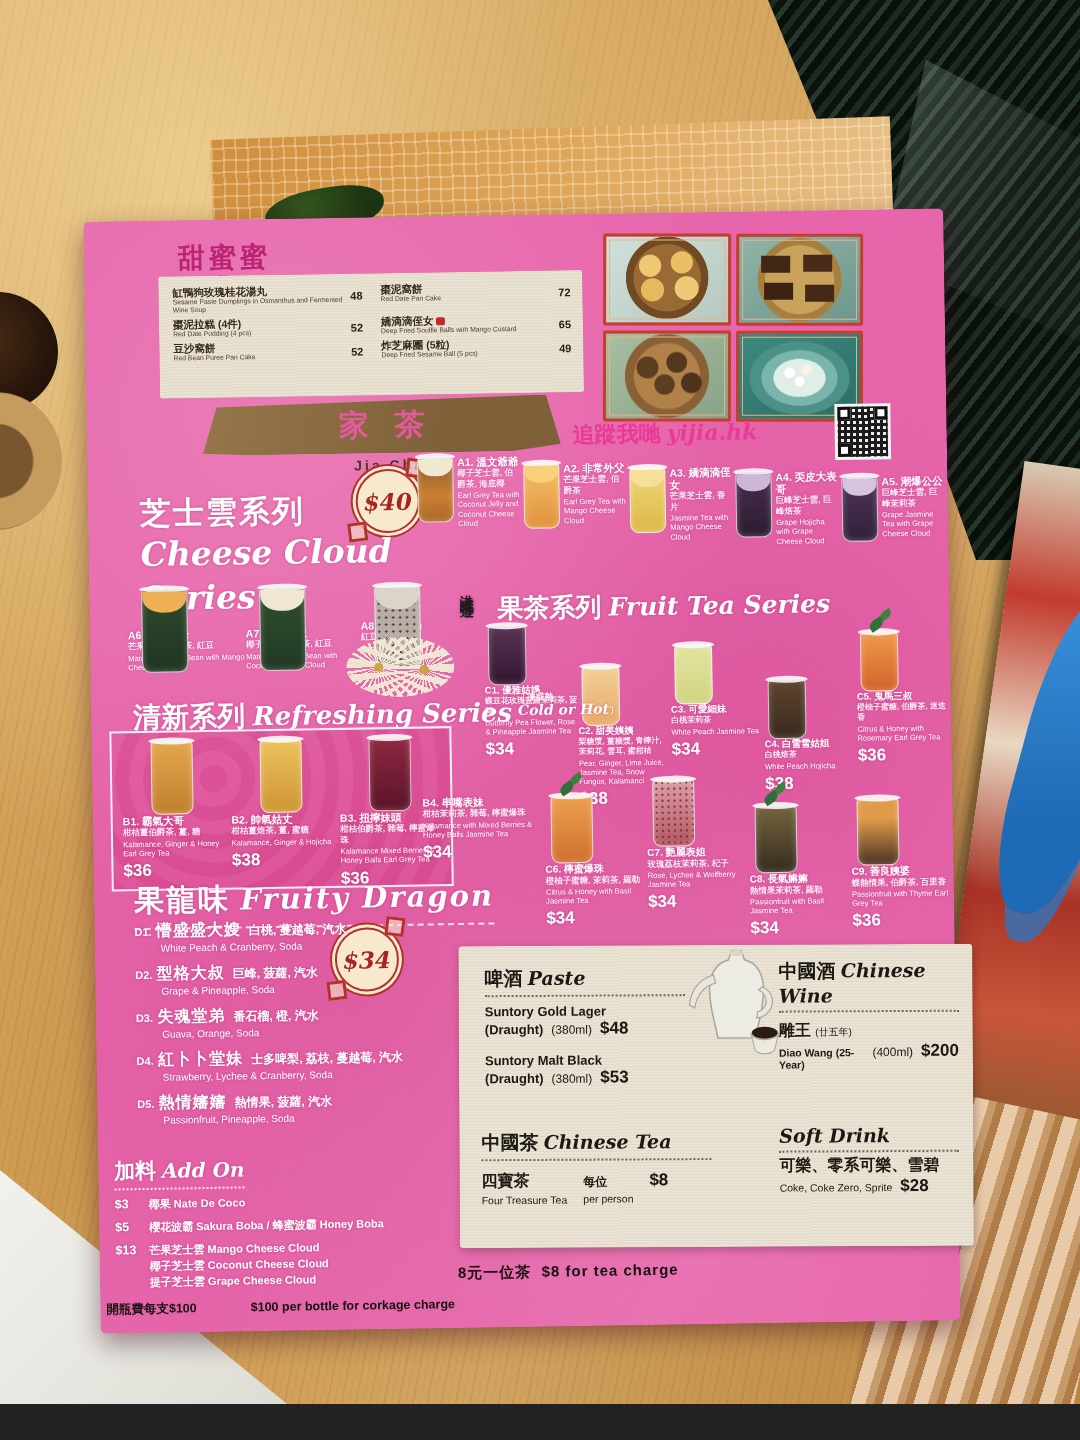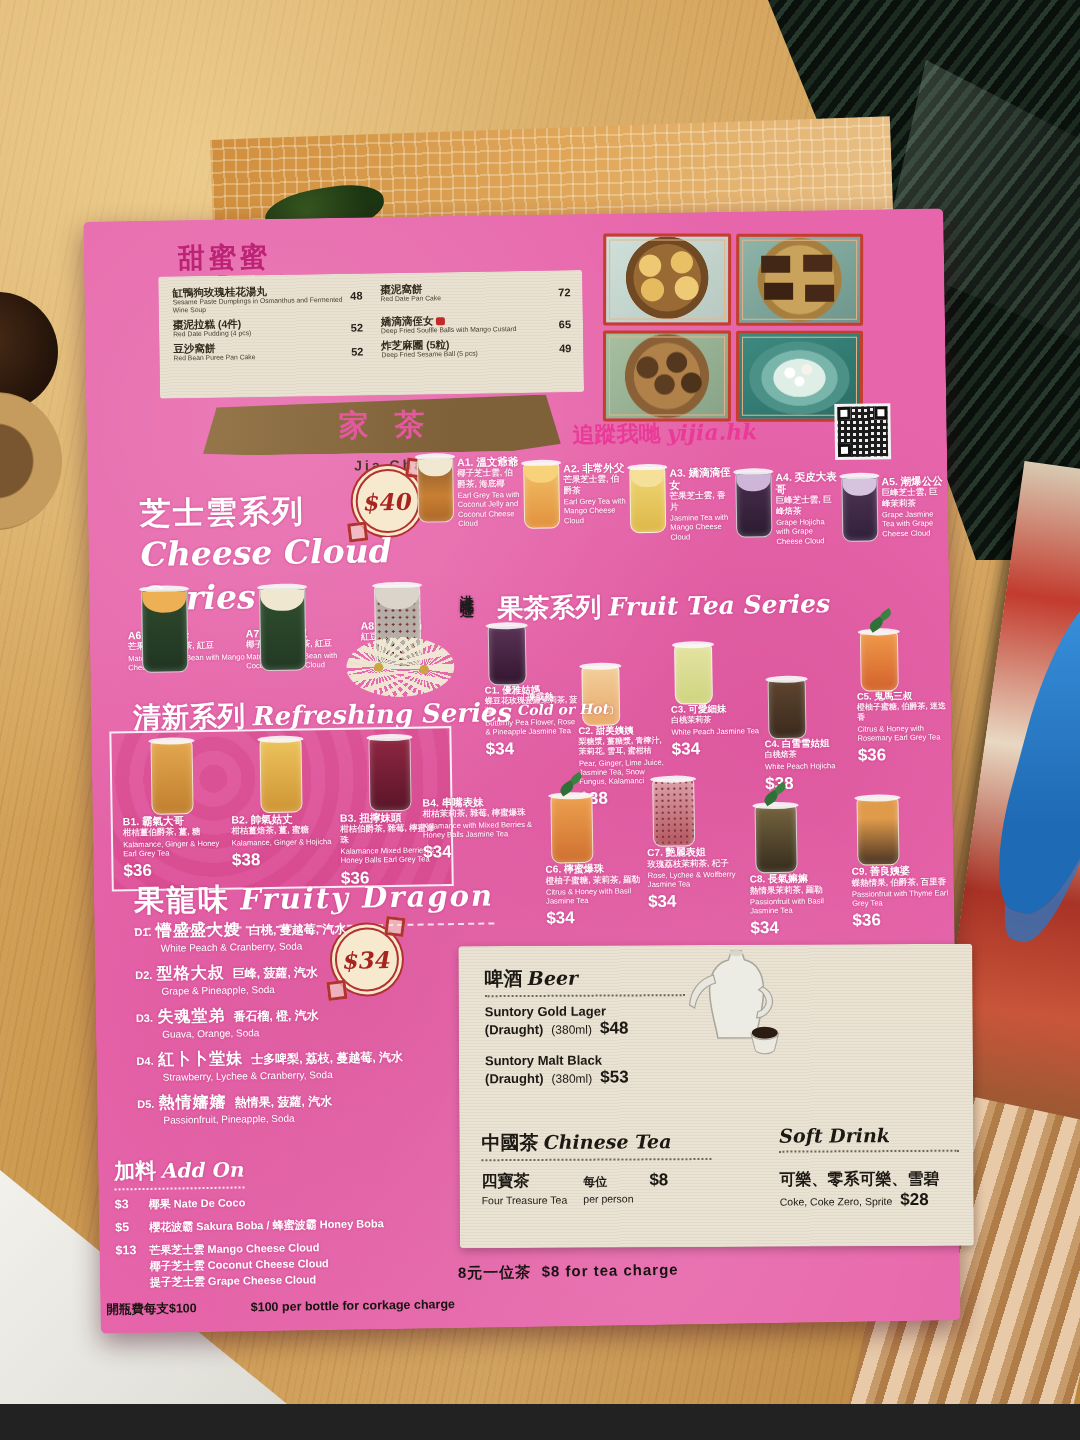--- a/index.html
+++ b/index.html
@@ -504,21 +504,21 @@
     <div class="dlist wtxt">
       <div class="drow"><span class="dcode">D1.</span> <span class="dname">懵盛盛大嫂</span><span class="ddesc">白桃, 蔓越莓, 汽水</span><span class="den">White Peach &amp; Cranberry, Soda</span></div>
       <div class="drow"><span class="dcode">D2.</span> <span class="dname">型格大叔</span><span class="ddesc">巨峰, 菠蘿, 汽水</span><span class="den">Grape &amp; Pineapple, Soda</span></div>
       <div class="drow"><span class="dcode">D3.</span> <span class="dname">失魂堂弟</span><span class="ddesc">番石榴, 橙, 汽水</span><span class="den">Guava, Orange, Soda</span></div>
       <div class="drow"><span class="dcode">D4.</span> <span class="dname">紅卜卜堂妹</span><span class="ddesc">士多啤梨, 荔枝, 蔓越莓, 汽水</span><span class="den">Strawberry, Lychee &amp; Cranberry, Soda</span></div>
       <div class="drow"><span class="dcode">D5.</span> <span class="dname">熱情嬸嬸</span><span class="ddesc">熱情果, 菠蘿, 汽水</span><span class="den">Passionfruit, Pineapple, Soda</span></div>
     </div>
 
     <div class="dbox">
       <div style="left:26px;top:20px;width:200px">
-        <div class="db-head"><span>啤酒</span> <span class="script">Beer</span></div>
+        <div class="db-head"><span>啤酒</span> <span class="script">Paste</span></div>
         <div class="bname">Suntory Gold Lager</div>
         <div class="bline">
             <span>(Draught)</span>
             <span class="bsize">(380ml)</span>
             <span class="bprice">$48</span>
           </div>
         <div class="bname" style="margin-top:14px">Suntory Malt Black</div>
         <div class="bline">
             <span>(Draught)</span>
             <span class="bsize">(380ml)</span>
@@ -528,31 +528,40 @@
       <div class="teapot">
         <svg width="120" height="120" viewBox="0 0 120 120">
           <path d="M55 4 h10 l3 9 c13 3 19 15 19 30 0 19 -6 34 -8 48 h-38 c-2 -14 -8 -29 -8 -48 0 -15 6 -27 19 -30 z" fill="#ecebe4" stroke="#a9a59a" stroke-width="1.5"></path>
           <path d="M39 36 c-12 3 -19 13 -21 25 l-5 -3 c1 -15 10 -26 24 -30 z" fill="#e8e7df" stroke="#a9a59a" stroke-width="1.2"></path>
           <path d="M86 40 c10 5 13 16 6 25 -3 4 -8 6 -12 6 l1 -6 c7 -2 11 -9 7 -16 -2 -4 -4 -5 -6 -6 z" fill="#e8e7df" stroke="#a9a59a" stroke-width="1.2"></path>
           <ellipse cx="60" cy="6" rx="7" ry="3" fill="#d8d6cc"></ellipse>
           <ellipse cx="88" cy="86" rx="13" ry="6" fill="#2a1c12"></ellipse>
           <path d="M74 86 a14 7 0 0 0 28 0 l-4 16 a10 5 0 0 1 -20 0 z" fill="#ece9e1" stroke="#a9a59a" stroke-width="1"></path>
         </svg>
       </div>
+      <div style="left:320px;top:14px;width:180px">
+        <div class="db-head"><span>中國酒</span> <span class="script">Chinese Wine</span></div>
+        <div style="margin-top:8px"><span class="zh-big">雕王</span> <span class="note">(廿五年)</span></div>
+        <div class="bline">
+            <span class="sub">Diao Wang (25-Year)</span>
+            <span class="bsize">(400ml)</span>
+            <span class="bprice">$200</span>
+          </div>
+      </div>
       <div style="left:22px;top:184px;width:230px">
         <div class="db-head"><span>中國茶</span> <span class="script">Chinese Tea</span></div>
         <div class="bline" style="margin-top:10px;gap:16px">
             <span><span class="zh-big">四寶茶</span><br><span class="sub" style="font-weight:normal">Four Treasure Tea</span></span>
             <span><span style="font-size:12px">每位</span><br><span class="sub" style="font-weight:normal">per person</span></span>
             <span class="bprice">$8</span>
           </div>
       </div>
       <div style="left:320px;top:180px;width:180px">
         <div class="db-head"><span class="script">Soft Drink</span></div>
-        <div class="zh-big" style="margin-top:17px">可樂、零系可樂、雪碧</div>
+        <div class="zh-big" style="margin-top:3px">可樂、零系可樂、雪碧</div>
         <div class="bline">
             <span class="sub" style="font-weight:normal">Coke, Coke Zero, Sprite</span>
             <span class="bprice">$28</span>
           </div>
       </div>
     </div>
 
     <div class="addon wtxt">
       <div class="ao-head"><span>加料</span> <span class="script">Add On</span></div>
       <div class="ao-row">

